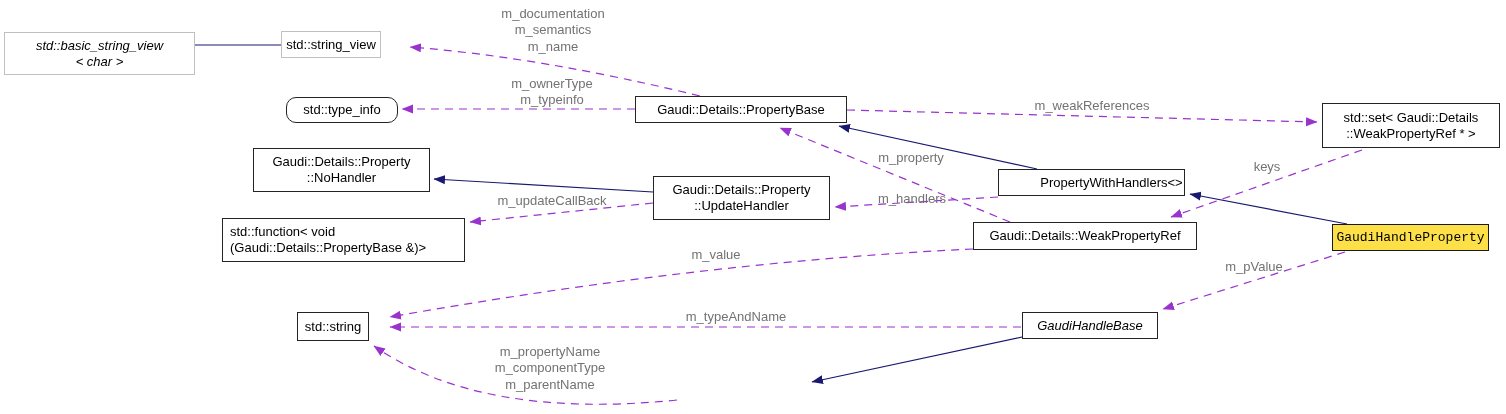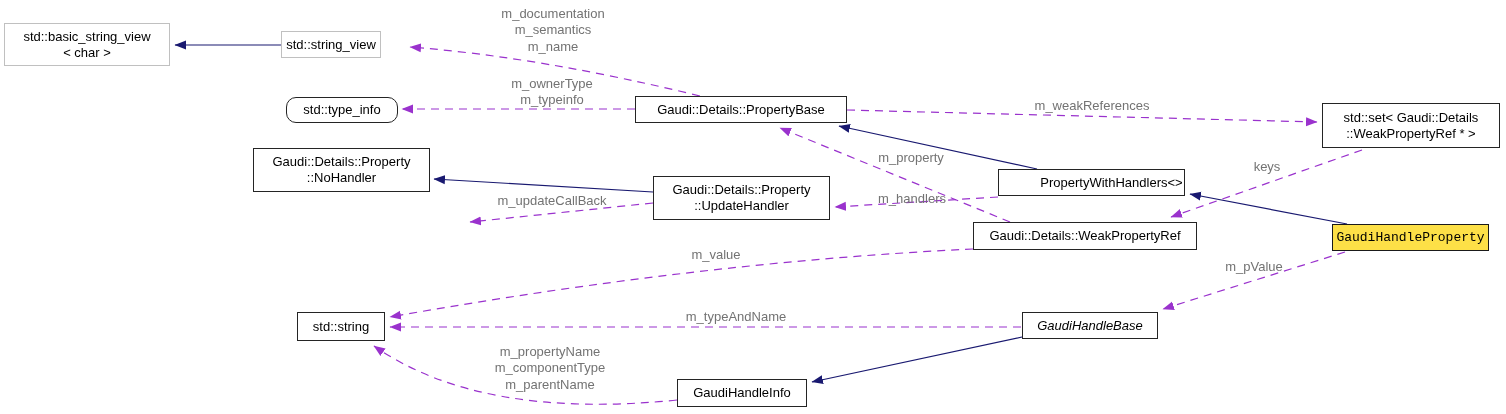--- a/index.html
+++ b/index.html
@@ -65,50 +65,51 @@
     <path class="dashed-edge" d="M1362,150 L1171,217" marker-end="url(#arrow-dash)"></path>
     <path class="dashed-edge" d="M1010,222 L780,128" marker-end="url(#arrow-dash)"></path>
     <path class="dashed-edge" d="M998,197 L835,207" marker-end="url(#arrow-dash)"></path>
     <path class="dashed-edge" d="M653,203 L470,222" marker-end="url(#arrow-dash)"></path>
     <path class="dashed-edge" d="M973,249 Q700,262 390,317" marker-end="url(#arrow-dash)"></path>
     <path class="dashed-edge" d="M1345,252 L1163,309" marker-end="url(#arrow-dash)"></path>
     <path class="dashed-edge" d="M1021,327 L390,327" marker-end="url(#arrow-dash)"></path>
     <path class="dashed-edge" d="M677,400 Q480,420 374,346" marker-end="url(#arrow-dash)"></path>
   </svg>
 
-  <div class="node external" style="left:4px;top:23px;width:166px;height:43px;">std::basic_string_view
+  <div class="node external" style="left:4px;top:32px;width:191px;height:43px;font-style:italic;">std::basic_string_view
 &lt; char &gt;</div>
 
   <div class="node external" style="left:281px;top:31px;width:100px;height:27px;">std::string_view</div>
 
   <div class="node" style="left:286px;top:97px;width:112px;height:26px;border-radius:10px;">std::type_info</div>
 
   <div class="node" style="left:253px;top:148px;width:177px;height:44px;">Gaudi::Details::Property
 ::NoHandler</div>
 
+  <div class="node left-align" style="left:222px;top:218px;width:243px;height:44px;">std::function&lt; void
+(Gaudi::Details::PropertyBase &amp;)&gt;</div>
 
-  <div class="node" style="left:297px;top:312px;width:88px;height:29px;">std::string</div>
+  <div class="node" style="left:297px;top:312px;width:72px;height:29px;">std::string</div>
 
   <div class="node" style="left:635px;top:96px;width:212px;height:27px;">Gaudi::Details::PropertyBase</div>
 
   <div class="node" style="left:653px;top:176px;width:177px;height:44px;">Gaudi::Details::Property
 ::UpdateHandler</div>
 
   <div class="node" style="left:998px;top:169px;width:187px;height:27px;padding-left:44px;">PropertyWithHandlers&lt;&gt;</div>
 
   <div class="node" style="left:973px;top:222px;width:224px;height:28px;">Gaudi::Details::WeakPropertyRef</div>
 
   <div class="node" style="left:1322px;top:103px;width:178px;height:45px;">std::set&lt; Gaudi::Details
 ::WeakPropertyRef * &gt;</div>
 
   <div class="node highlight" style="left:1332px;top:224px;width:157px;height:27px;">GaudiHandleProperty</div>
 
   <div class="node" style="left:1022px;top:312px;width:136px;height:27px;font-style:italic;">GaudiHandleBase</div>
 
-  <div class="node" style="left:677px;top:379px;width:130px;height:28px;">GaudiHandleInfo</div>
 
   <div class="edge-label" style="left:553px;top:6px;">m_documentation
 m_semantics
 m_name</div>
 
   <div class="edge-label" style="left:552px;top:76px;">m_ownerType
 m_typeinfo</div>
 
   <div class="edge-label" style="left:1092px;top:98px;">m_weakReferences</div>
 

